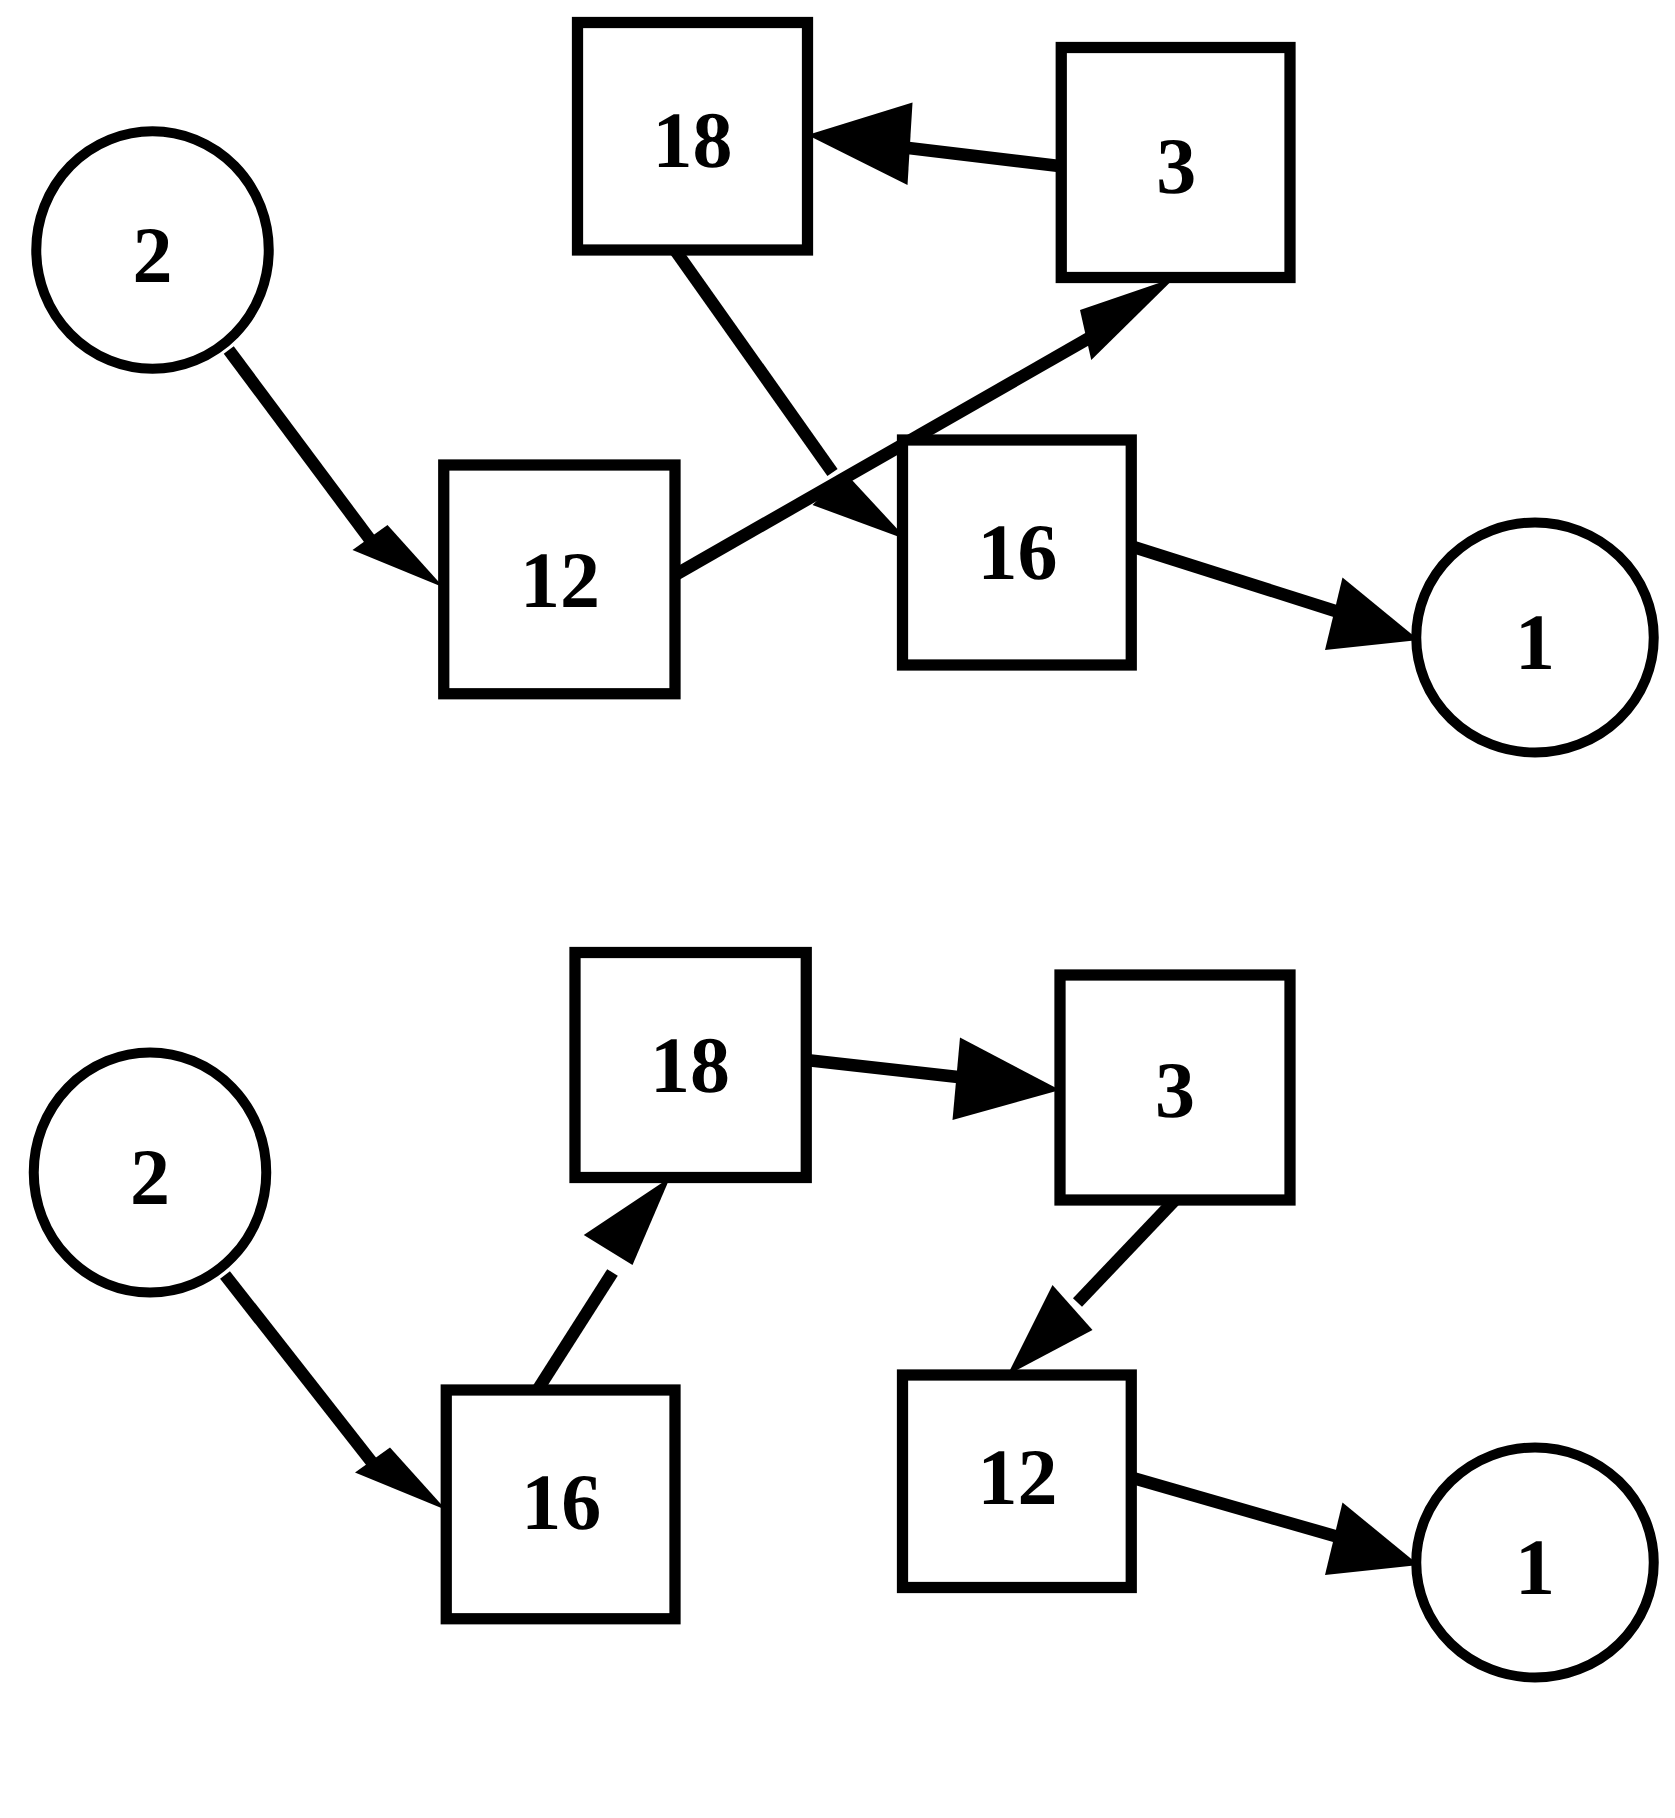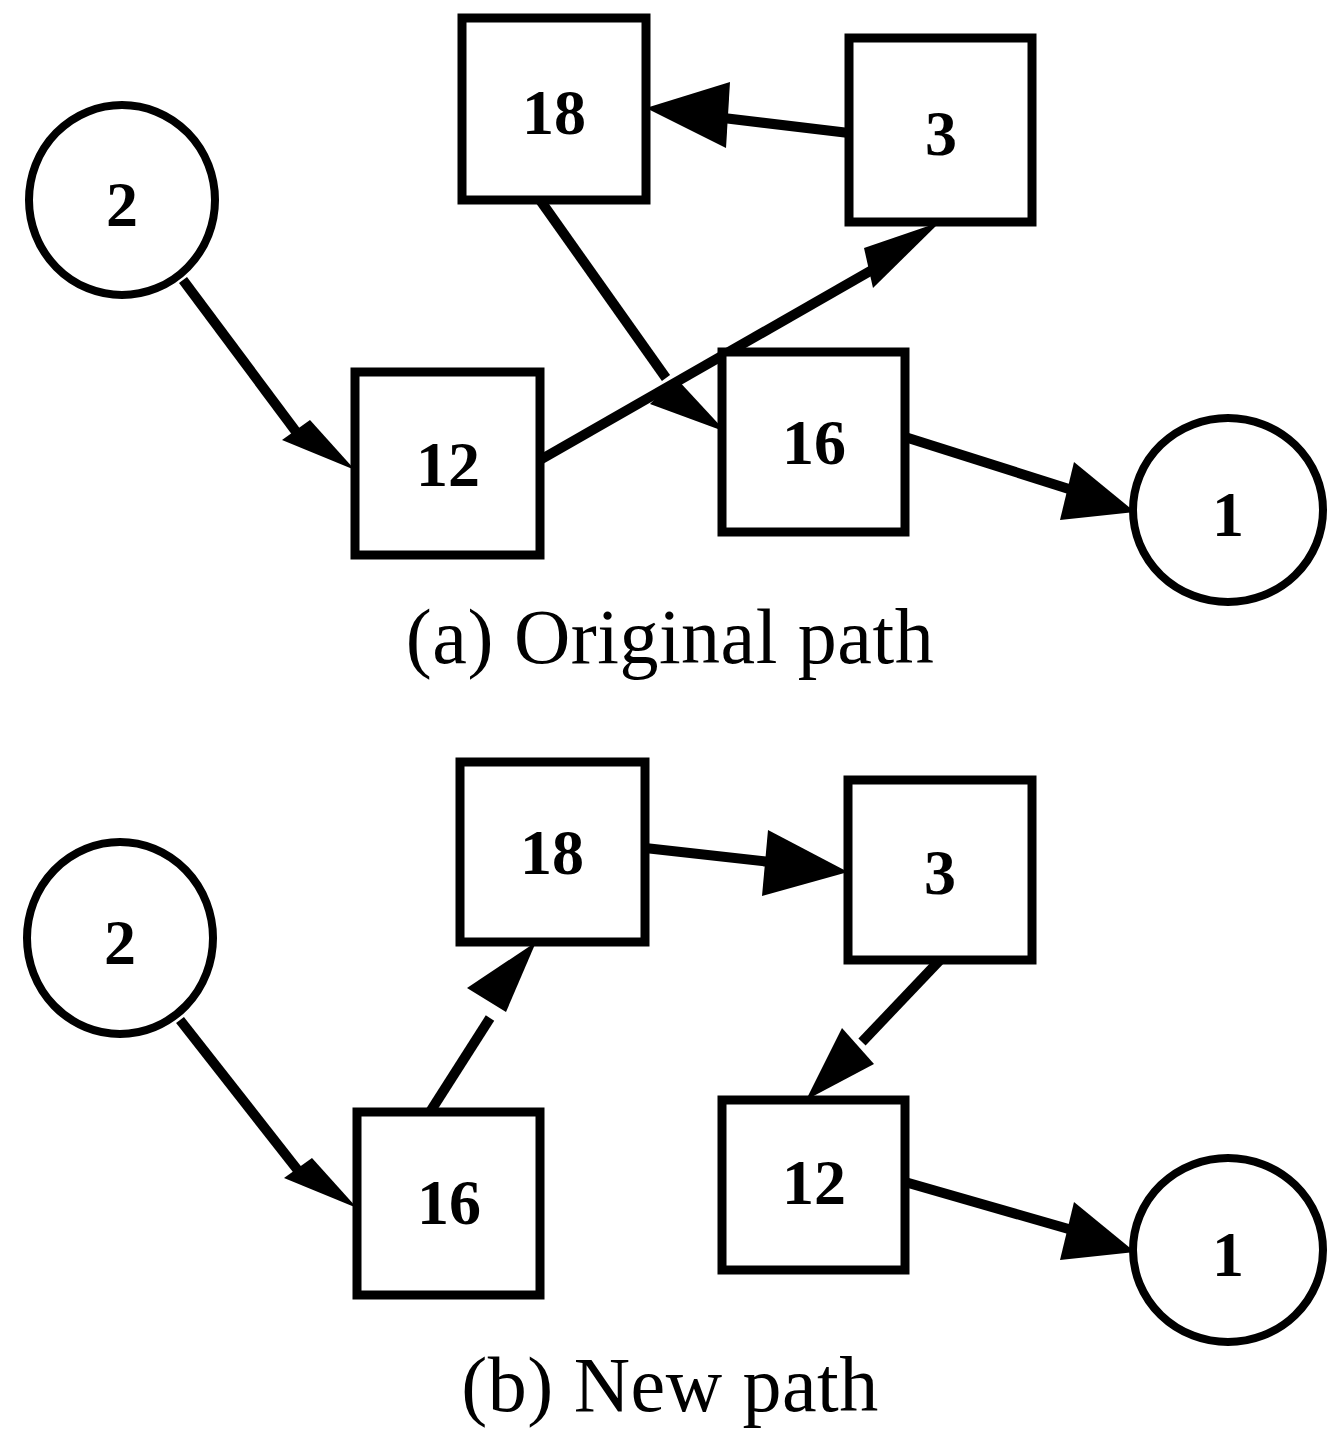--- a/index.html
+++ b/index.html
@@ -132,21 +132,20 @@
         <text class="node-label" x="814" y="442">16</text>
       </g>
 
       <g>
         <ellipse class="node-shape circle-node" cx="1228" cy="510" rx="95" ry="92"></ellipse>
         <text class="node-label" x="1228" y="514">1</text>
       </g>
     </svg>
   </div>
 
-  <div class="caption" id="caption-a">(a) Original path</div>
 
   <div class="panel" id="panel-b">
 
     <svg class="graph-svg" id="svg-b" viewBox="0 0 1340 620">
 
       <g>
         <line class="edge-line" x1="180" y1="290" x2="300" y2="443"></line>
         <polygon class="arrow-head" points="357,478 284,448 312,428"></polygon>
       </g>
 
@@ -195,15 +194,14 @@
         <text class="node-label" x="814" y="452">12</text>
       </g>
 
       <g>
         <ellipse class="node-shape circle-node" cx="1228" cy="520" rx="95" ry="92"></ellipse>
         <text class="node-label" x="1228" y="524">1</text>
       </g>
     </svg>
   </div>
 
-  <div class="caption" id="caption-b">(b) New path</div>
 
 </div>
 
 </body></html>

